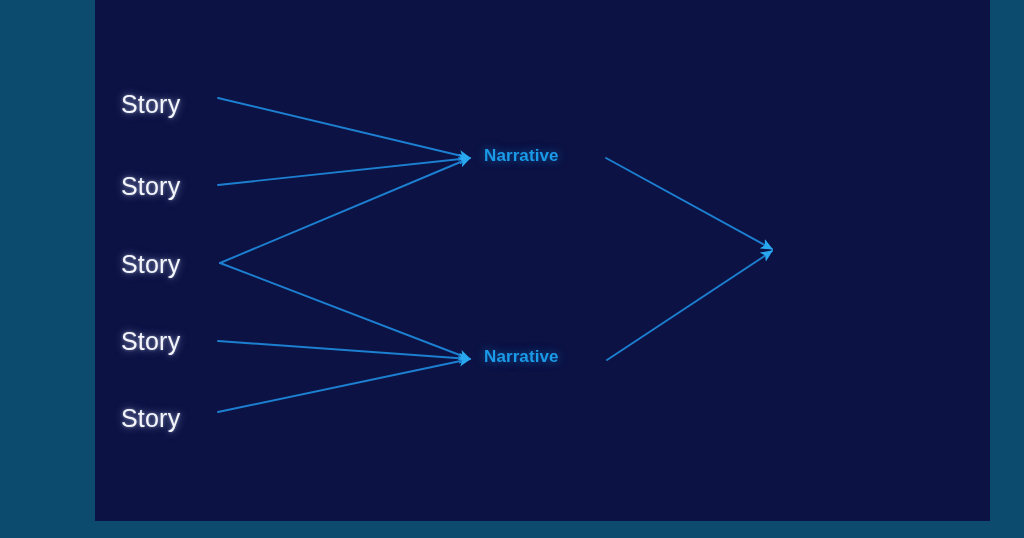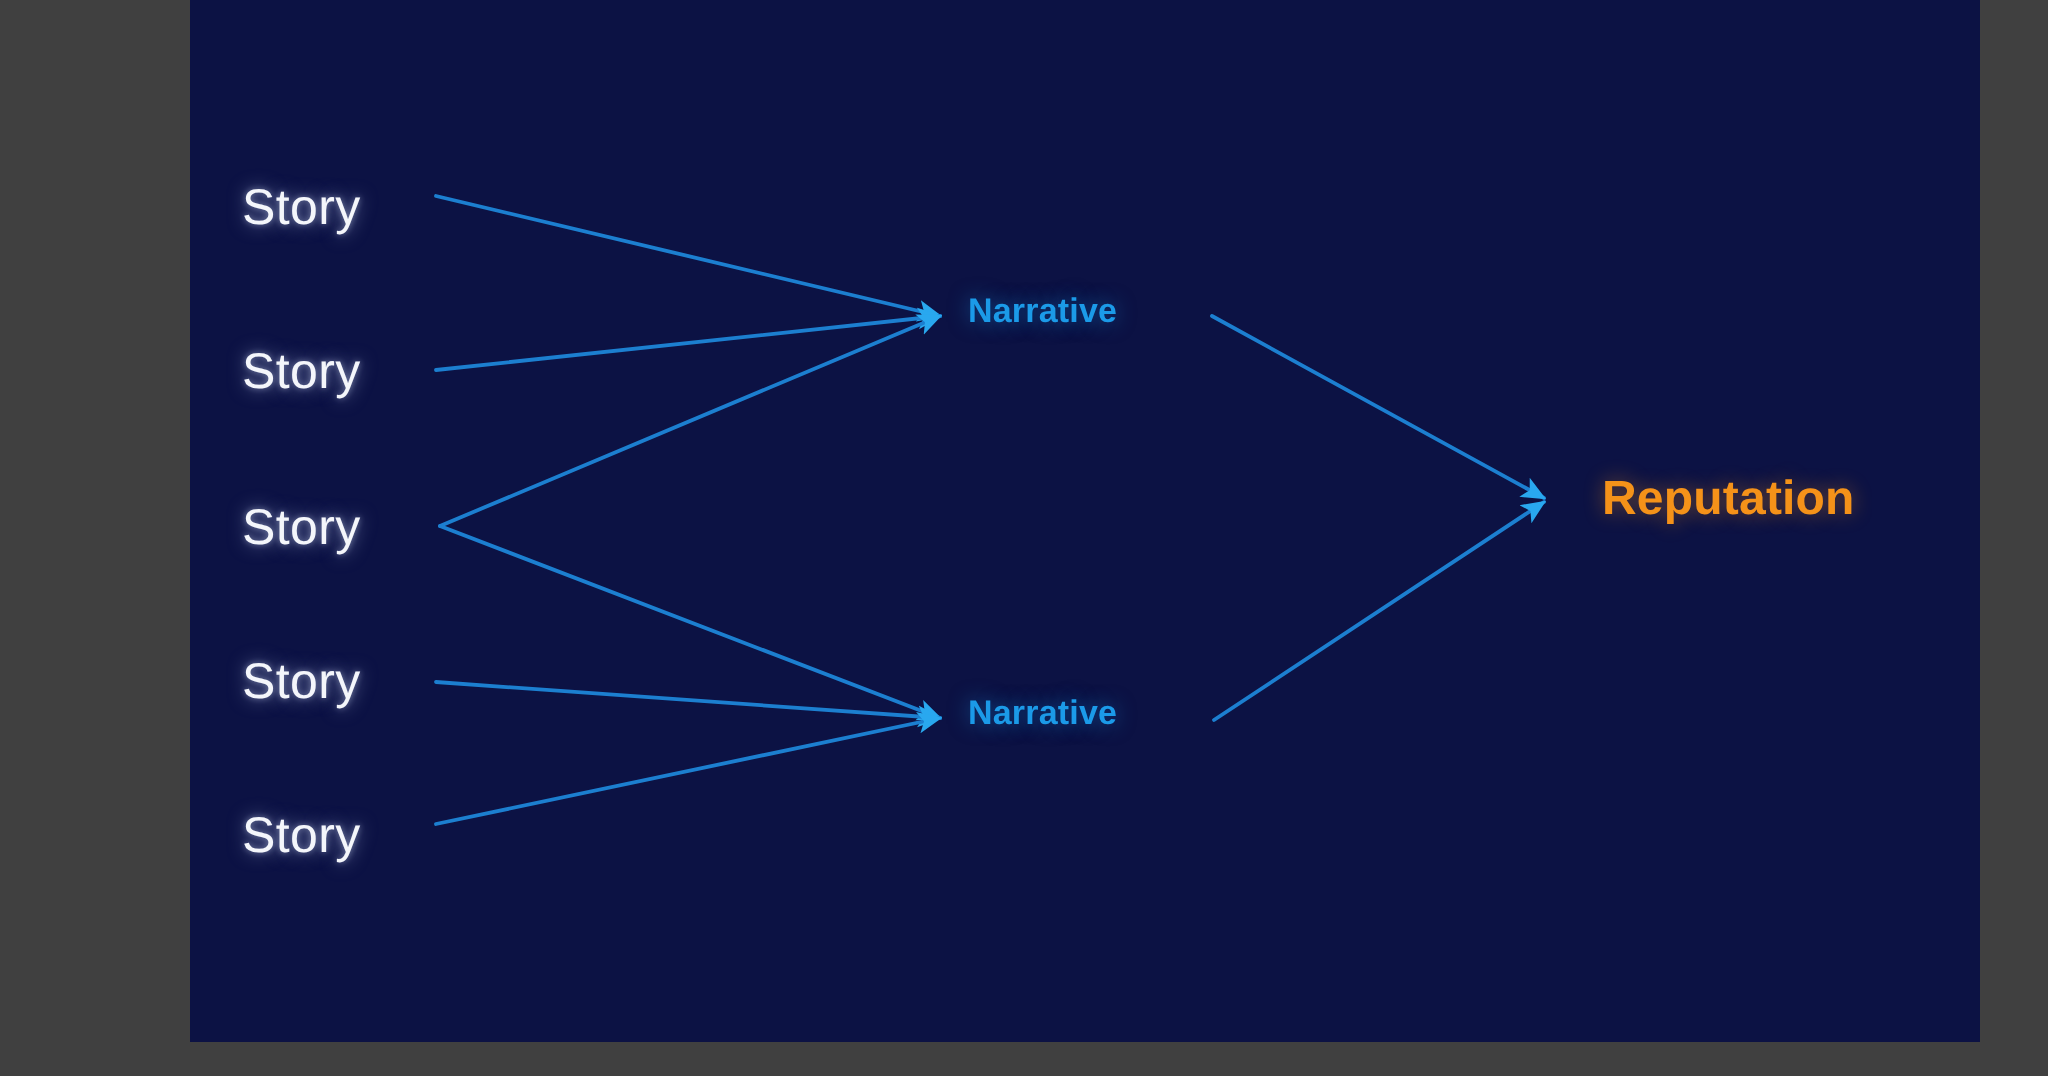--- a/index.html
+++ b/index.html
@@ -11,21 +11,21 @@
   body {
     width: 1024px;
     height: 538px;
     overflow: hidden;
     font-family: "Liberation Sans", sans-serif;
   }
   #stage {
     position: relative;
     width: 1024px;
     height: 538px;
-    background: #404040;
+    background: #0c4a6e;
   }
   
   #panel {
     position: absolute;
     left: 95px;
     top: 0px;
     width: 895px;
     height: 521px;
     background: #0c1244;
   }
@@ -110,17 +110,14 @@
   </div>
 
   <div class="node-label narrative-label" style="left:484px; top:147px;">
     <span>Narrative</span>
   </div>
 
   <div class="node-label narrative-label" style="left:484px; top:348px;">
     <span>Narrative</span>
   </div>
 
-  <div class="node-label reputation-label" style="left:801px; top:238px;">
-    <span>Reputation</span>
-  </div>
 
 </div>
 
 </body></html>

